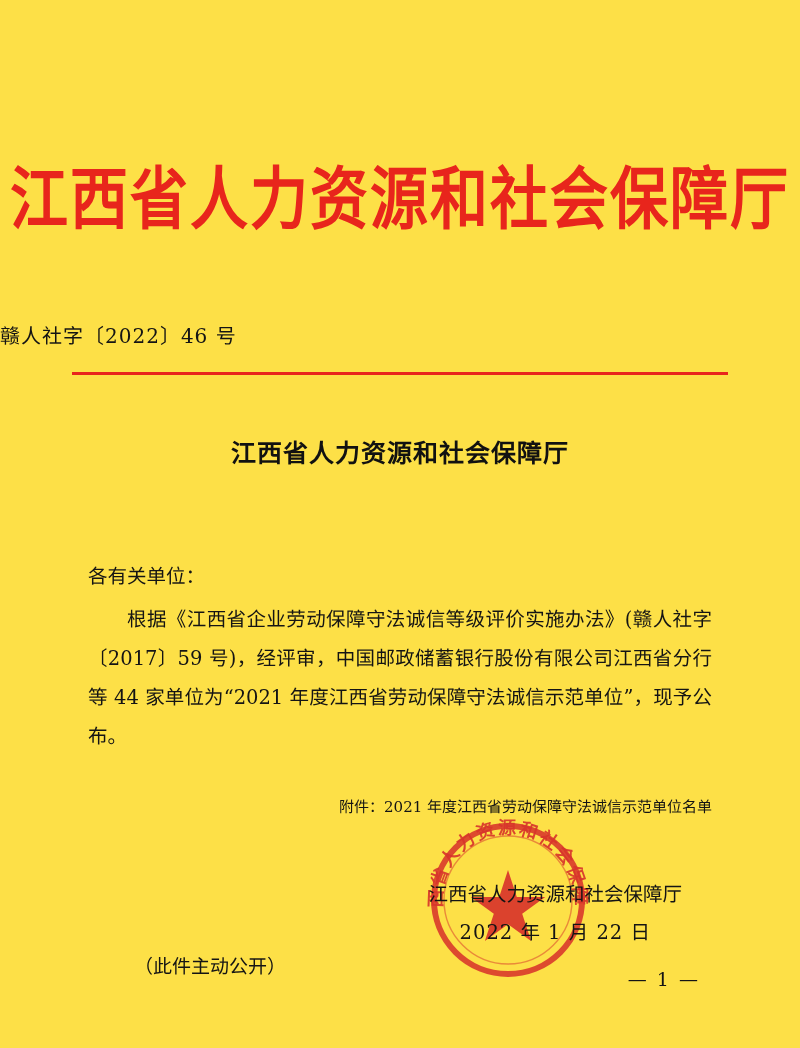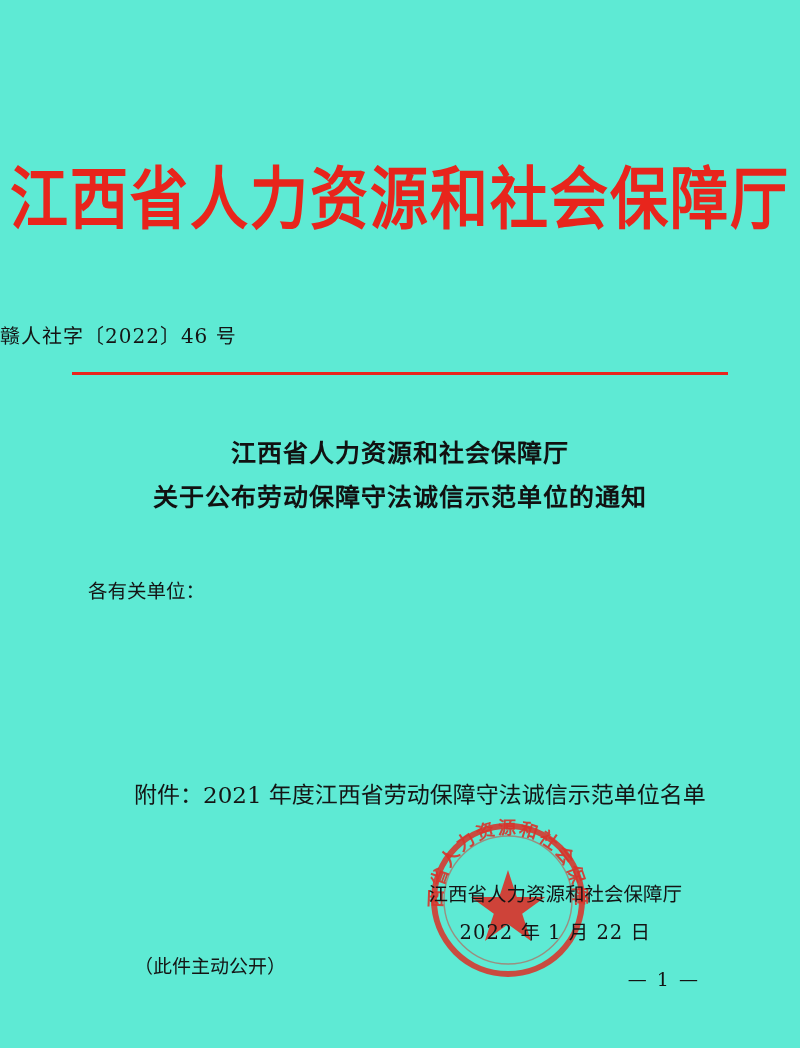--- a/index.html
+++ b/index.html
@@ -13,21 +13,21 @@
     height: 1048px;
     position: relative;
     font-family: "DejaVu Serif", "Liberation Serif", serif;
     color: #1a1a1a;
     overflow: hidden;
   }
 
   .page {
     position: absolute;
     inset: 0;
-    background: #5eead4;
+    background: #fde047;
   }
 
   
   .masthead {
     position: absolute;
     top: 160px;
     left: 0;
     right: 0;
     text-align: center;
   }
@@ -82,35 +82,36 @@
     top: 556px;
     left: 88px;
     right: 88px;
     font-size: 19.5px;
     line-height: 2.0;
     color: #141414;
     text-align: justify;
     text-justify: inter-ideograph;
   }
   .salutation {
-    margin: 16px 0 4px 0;
+    margin: 1px 0 4px 0;
   }
   .para {
     margin: 0;
     text-indent: 2em;
   }
   .attachment {
     position: absolute;
-    top: 772px;
+    top: 792px;
     left: 88px;
     right: 88px;
-    font-size: 23px;
+    font-size: 15px;
     line-height: 2.0;
     text-indent: 2em;
     color: #141414;
+    text-align: right;
   }
 
   
   .signature {
     position: absolute;
     top: 876px;
     right: 118px;
     text-align: center;
     font-size: 19.5px;
     line-height: 1.95;
@@ -156,25 +157,25 @@
   <div class="masthead">
     <div class="masthead-title">江西省人力资源和社会保障厅</div>
   </div>
 
   <div class="doc-number">赣人社字〔2022〕46 号</div>
 
   <div class="red-rule"></div>
 
   <div class="doc-title">
     <div>江西省人力资源和社会保障厅</div>
-    <div>关于公布劳动保障守法诚信示范单位的通知</div>
   </div>
 
   <div class="body-block">
     <p class="salutation">各有关单位：</p>
+    <p class="para">根据《江西省企业劳动保障守法诚信等级评价实施办法》(赣人社字〔2017〕59 号)，经评审，中国邮政储蓄银行股份有限公司江西省分行等 44 家单位为“2021 年度江西省劳动保障守法诚信示范单位”，现予公布。</p>
   </div>
 
   <div class="attachment">附件：2021 年度江西省劳动保障守法诚信示范单位名单</div>
 
   <div class="seal">
     <svg viewBox="0 0 176 176" width="176" height="176" aria-hidden="true">
       <defs>
         <path id="sealArcTop" d="M 22,88 A 66,66 0 0 1 154,88"></path>
       </defs>
       <circle cx="88" cy="88" r="74" fill="none" stroke="#d8342b" stroke-width="6" opacity="0.88"></circle>

